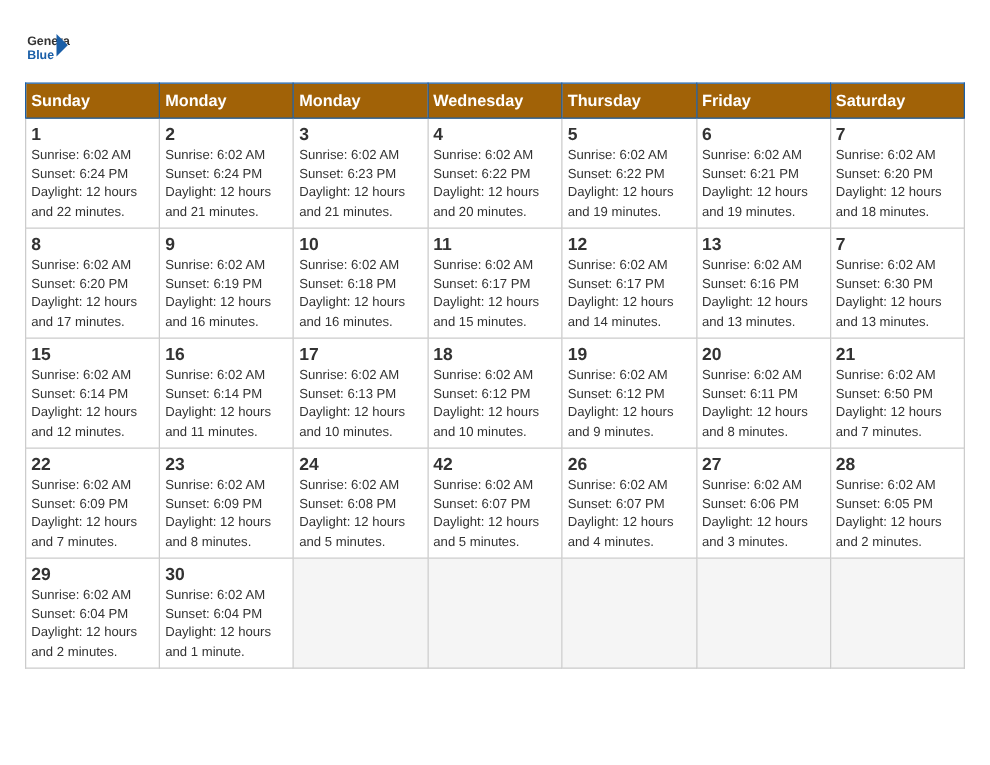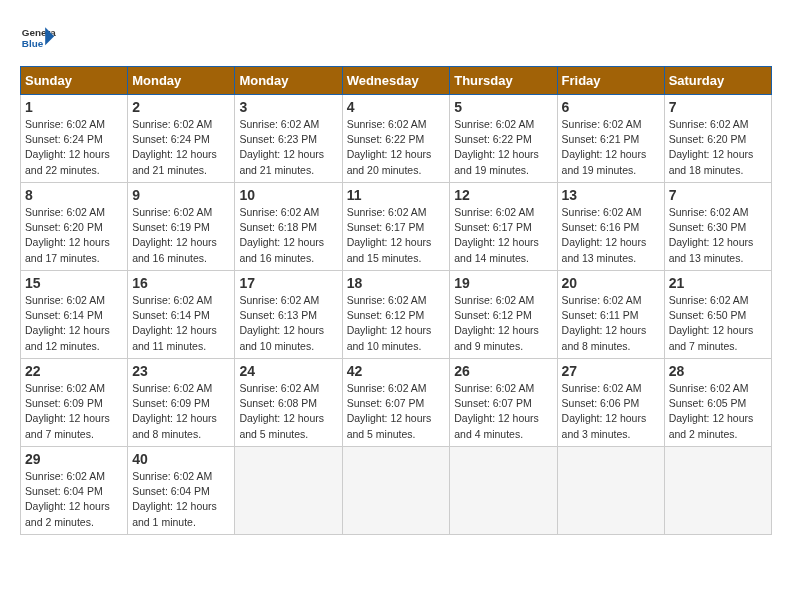--- a/index.html
+++ b/index.html
@@ -343,21 +343,21 @@
       <tr class="week-row">
         <td>
         <span class="day-num">29</span>
         <div class="day-info">
           <span>Sunrise: 6:02 AM</span><br>
           <span>Sunset: 6:04 PM</span><br>
           <span>Daylight: 12 hours and 2 minutes.</span>
         </div>
       </td>
         <td>
-        <span class="day-num">40</span>
+        <span class="day-num">30</span>
         <div class="day-info">
           <span>Sunrise: 6:02 AM</span><br>
           <span>Sunset: 6:04 PM</span><br>
           <span>Daylight: 12 hours and 1 minute.</span>
         </div>
       </td>
         <td class="empty"></td>
         <td class="empty"></td>
         <td class="empty"></td>
         <td class="empty"></td>

